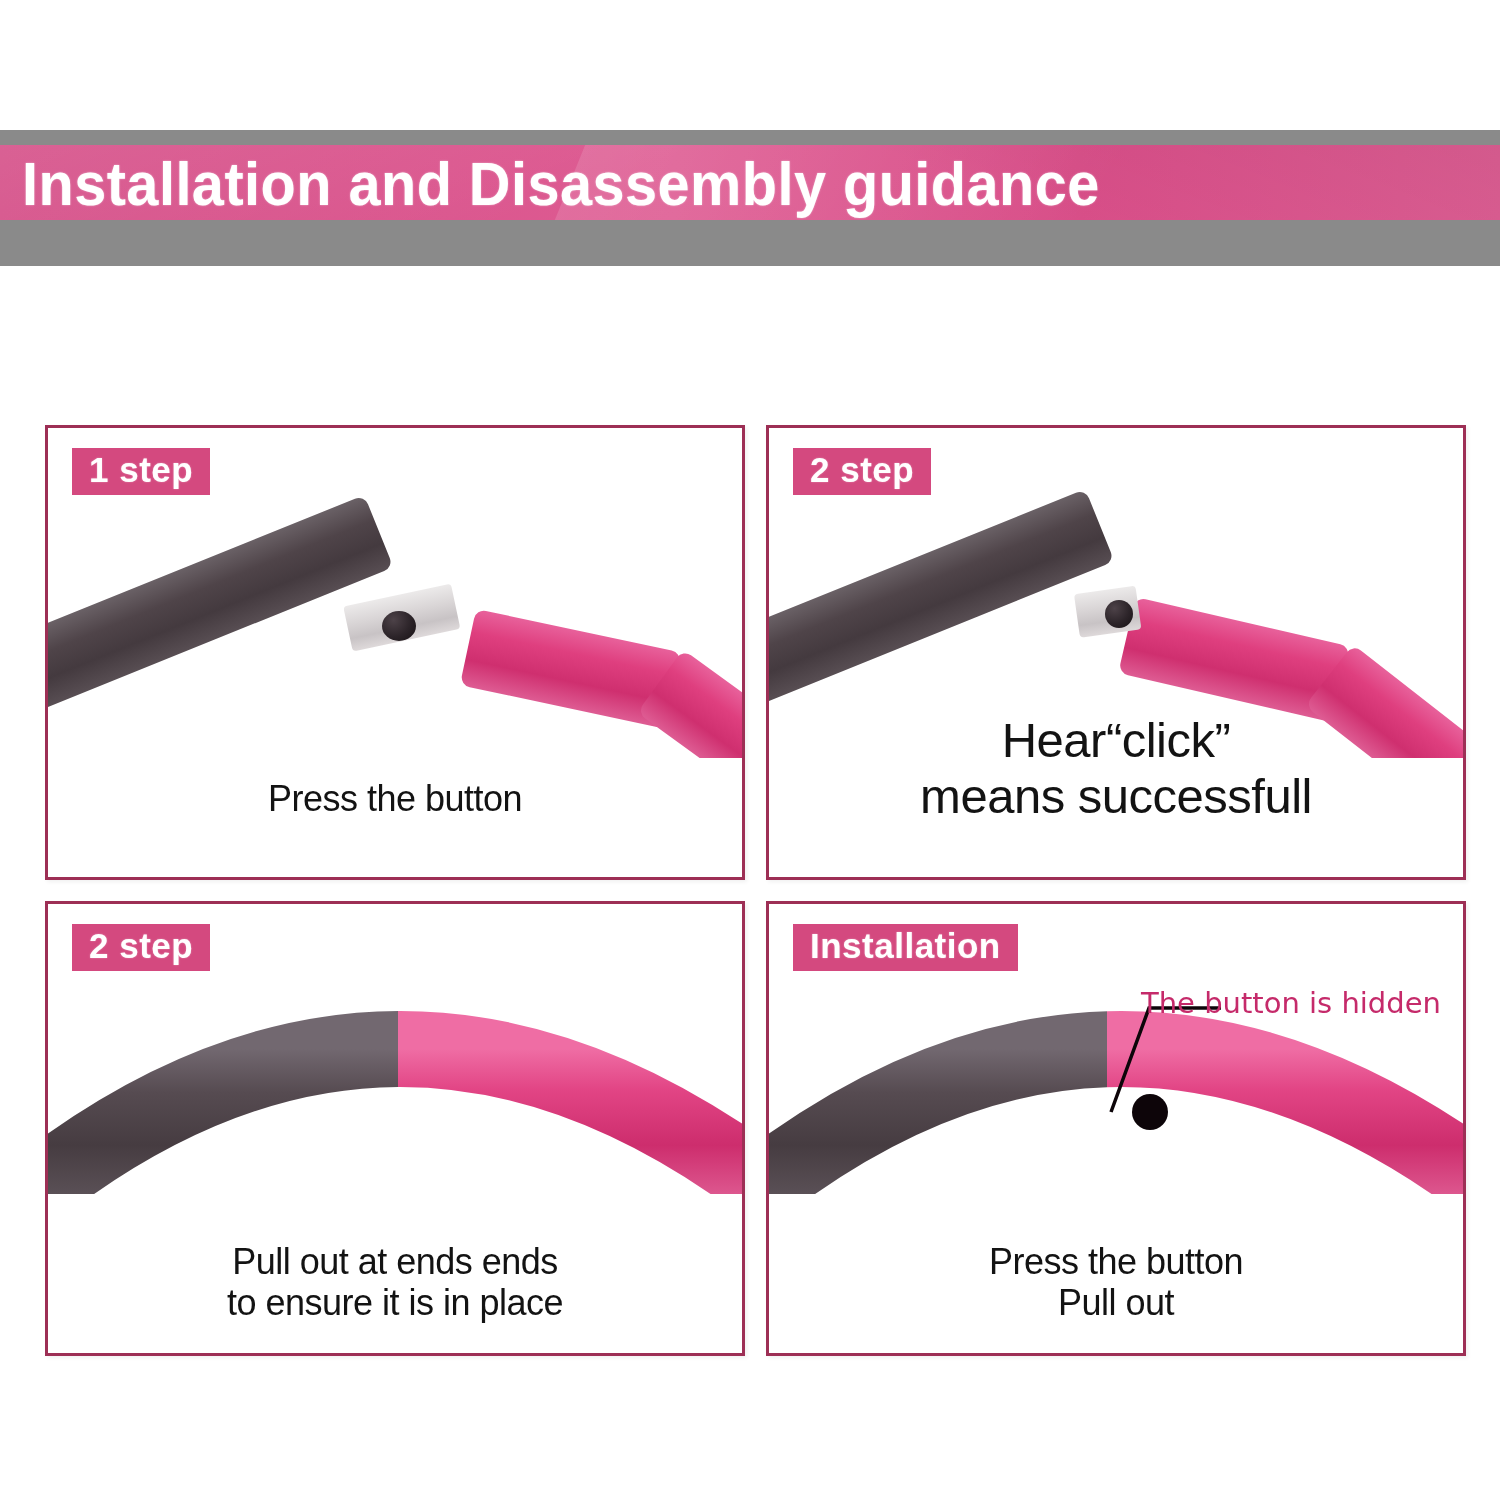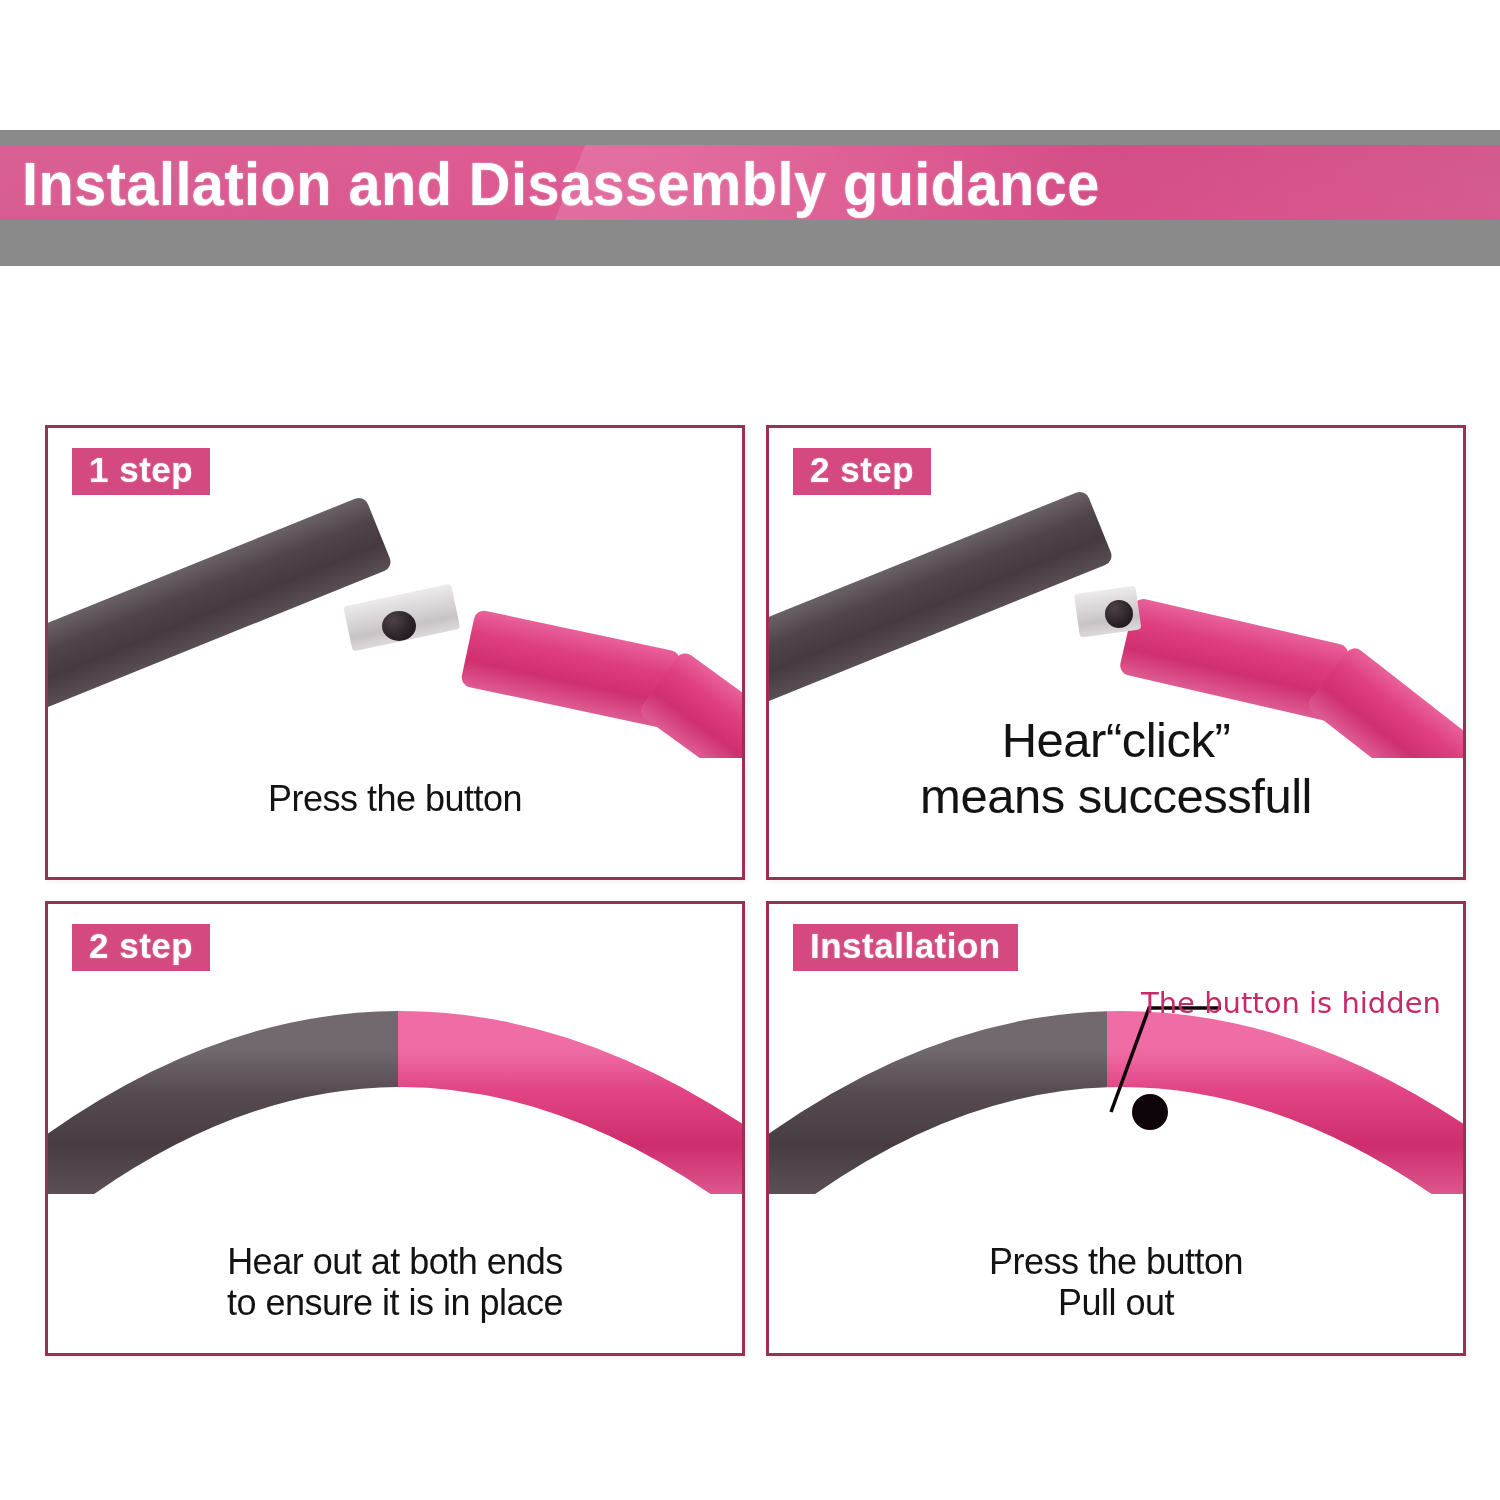--- a/index.html
+++ b/index.html
@@ -265,21 +265,21 @@
         <g clip-path="url(#clipLeft3)">
           <path d="M -30 300 Q 350 -10 740 300" fill="none" stroke="url(#g3gray)" stroke-width="76" stroke-linecap="butt"></path>
         </g>
         <g clip-path="url(#clipRight3)">
           <path d="M -30 300 Q 350 -10 740 300" fill="none" stroke="url(#g3pink)" stroke-width="76" stroke-linecap="butt"></path>
         </g>
       </svg>
     </div>
 
     <div class="caption two-line">
-      <div>Hear out at both ends</div>
+      <div>Pull out at ends ends</div>
       <div>to ensure it is in place</div>
     </div>
   </div>
 
   <div class="panel">
     <div class="badge">Installation</div>
 
     <div class="anno-text">
       <div>The button is hidden</div>
     </div>

